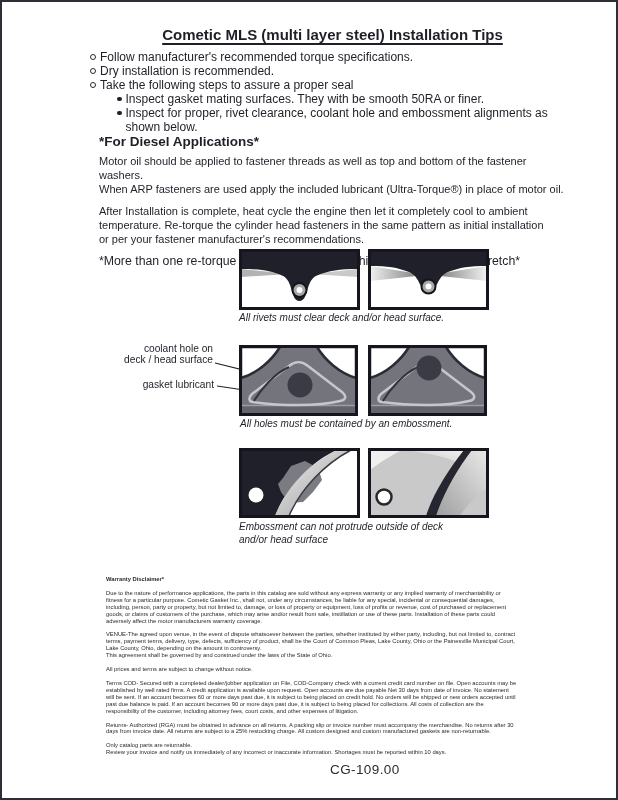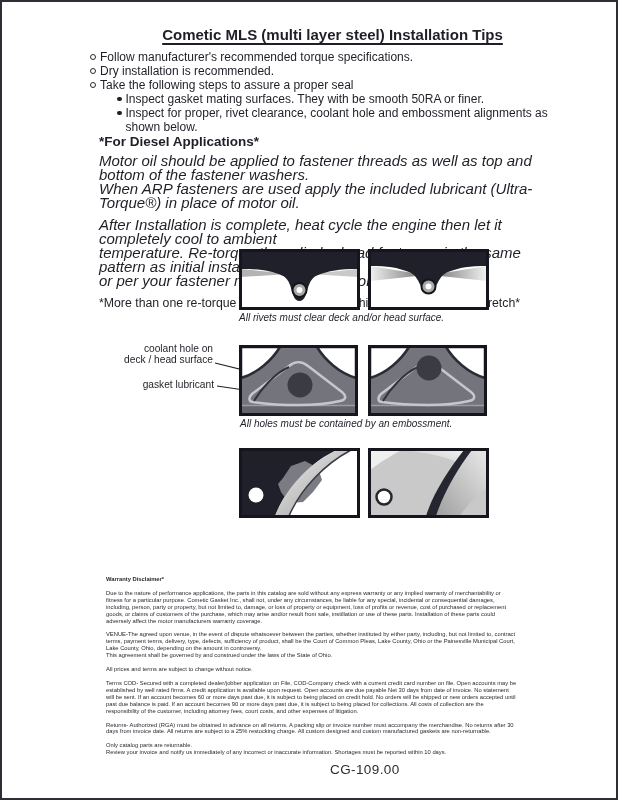--- a/index.html
+++ b/index.html
@@ -16,21 +16,21 @@
   .doc-title{font-size:15px;font-weight:bold;margin:0 0 7px 9px;
     text-decoration:underline;text-underline-offset:3px;text-decoration-thickness:1.5px;text-align:center;}
   .bullet-row{display:flex;align-items:flex-start;line-height:14px;font-size:12px;}
   .marker-open{flex:0 0 auto;width:4px;height:4px;border:1.2px solid #2a2a33;border-radius:50%;margin:4px 4px 0 0;}
   .sub{margin-left:27px;}
   .marker-filled{flex:0 0 auto;width:4.5px;height:4.5px;background:#1f1f28;border-radius:50%;margin:4.5px 4px 0 0;}
 
   
   .diesel{left:97px;top:132px;width:470px;}
   .diesel-heading{font-size:13.5px;font-weight:bold;margin:0 0 5px 0;}
-  .body-par{font-size:15px;line-height:14px;margin:0 0 8px 0;font-style:italic;}
+  .body-par{font-size:11px;line-height:14px;margin:0 0 8px 0;}
   .note{font-size:12.3px;line-height:14px;margin-top:8px;}
 
   
   .rw-label{width:121px;text-align:center;font-size:15px;letter-spacing:.3px;color:#23232c;margin-top:32px;}
   .caption{font-size:10px;line-height:13px;color:#1f1f28;font-style:italic;}
   .annot{font-size:10.2px;line-height:11px;text-align:right;color:#1f1f28;}
   svg{display:block;}
 
   
   .legal{left:104px;top:574px;width:412px;font-size:5.8px;line-height:6.9px;color:#2a2a30;}
@@ -183,20 +183,22 @@
     </defs>
     <rect x="0" y="0" width="121" height="70" fill="#c9c9c9"></rect>
     <path d="M2,2 L34,2 C22,8 10,16 2,22 Z" fill="#efefef"></path>
     <path d="M30,2 L119,2 L119,28 C88,10 60,4 30,2 Z" fill="url(#band3w1)"></path>
     <path d="M104,2 L119,2 L119,40 C108,48 98,58 92,68 L68,68 C76,44 90,20 104,2 Z" fill="url(#band3w2)"></path>
     <path d="M96,2 C80,22 65,46 58,68 L68,68 C76,44 90,20 104,2 Z" fill="#262630"></path>
     <circle cx="16" cy="49" r="7.5" fill="#ffffff" stroke="#262630" stroke-width="2.5"></circle>
     <rect x="1.5" y="1.5" width="118" height="67" fill="none" stroke="#15151d" stroke-width="3"></rect>
   </svg>
 
+  <div class="abs caption pre" style="left:237px;top:518px;">Embossment can not protrude outside of deck
+and/or head surface</div>
 
   <div class="abs legal">
     <div class="legal-heading">Warranty Disclaimer*</div>
     <p class="pre">Due to the nature of performance applications, the parts in this catalog are sold without any express warranty or any implied warranty of merchantability or fitness for a particular purpose.  Cometic Gasket Inc., shall not, under any circumstances, be liable for any special, incidental or consequential damages, including, person, party or property, but not limited to, damage, or loss of property or equipment, loss of profits or revenue, cost of purchased or replacement goods, or claims of customers of the purchase, which may arise and/or result from sale, instillation or use of these parts.  Installation of these parts could adversely affect the motor manufacturers warranty coverage.</p>
     <p class="pre">VENUE-The agreed upon venue, in the event of dispute whatsoever between the parties, whether instituted by either party, including, but not limited to, contract terms, payment terms, delivery, type, defects, sufficiency of product, shall be the Court of Common Pleas, Lake County, Ohio or the Painesville Municipal Court, Lake County, Ohio, depending on the amount in controversy.
 This agreement shall be governed by and construed under the laws of the State of Ohio.</p>
     <p class="pre">All prices and terms are subject to change without notice.</p>
     <p class="pre">Terms COD- Secured with a completed dealer/jobber application on File, COD-Company check with a current credit card number on file.  Open accounts may be established by well rated firms.  A credit application is available upon request.  Open accounts are due payable Net 30 days from date of invoice.  No statement will be sent.  If an account becomes 60 or more days past due, it is subject to being placed on credit hold.  No orders will be shipped or new orders accepted until past due balance is paid.  If an account becomes 90 or more days past due, it is subject to being placed for collections.  All costs of collection are the responsibility of the customer, including attorney fees, court costs, and other expenses of litigation.</p>
     <p class="pre">Returns- Authorized (RGA) must be obtained in advance on all returns.  A packing slip or invoice number must accompany the merchandise.  No returns after 30 days from invoice date.  All returns are subject to a 25% restocking charge.  All custom designed and custom manufactured gaskets are non-returnable.</p>
     <p class="pre">Only catalog parts are returnable.

